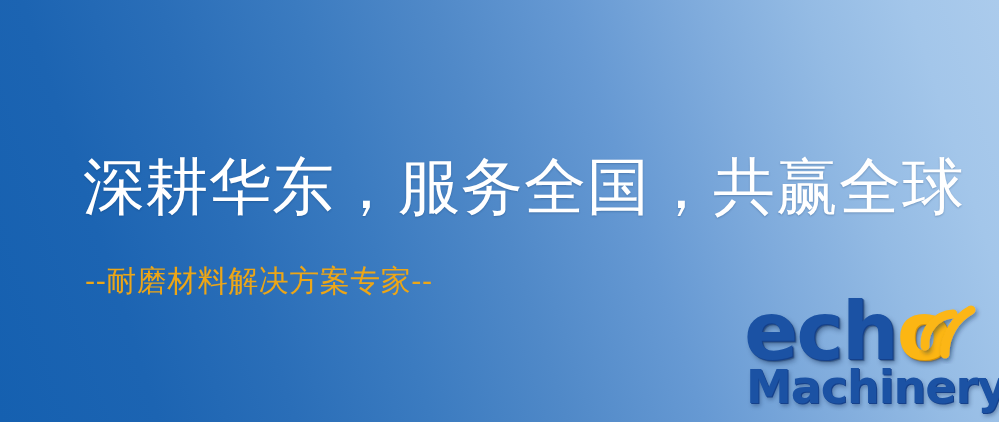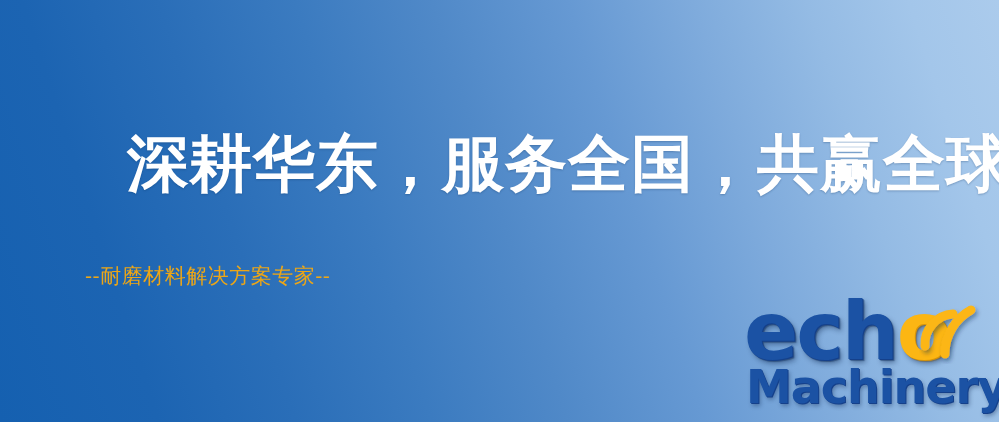--- a/index.html
+++ b/index.html
@@ -28,40 +28,39 @@
         #7fabdc 73%,
         #94bbe4 83%,
         #a3c6ea 92%,
         #abcbec 100%);
   }
 
   
   .headline {
     position: absolute;
     left: 83px;
-    top: 133px;
+    top: 156px;
     width: 860px;
     font-family: "DejaVu Serif", "Liberation Serif", serif;
     font-size: 62px;
     line-height: 1.0;
-    font-weight: 700;
+    font-weight: 400;
     color: #ffffff;
     letter-spacing: 1px;
     white-space: nowrap;
     text-shadow: 0 1px 2px rgba(10,45,90,0.28);
-    margin-left: 44px;
   }
 
   
   .subtitle {
     position: absolute;
     left: 85px;
     top: 266px;
     font-family: "DejaVu Serif", "Liberation Serif", serif;
-    font-size: 21px;
+    font-size: 30px;
     line-height: 1.0;
     font-weight: 400;
     color: #eca617;
     letter-spacing: 0.5px;
     white-space: nowrap;
   }
 
   
   .logo {
     position: absolute;

